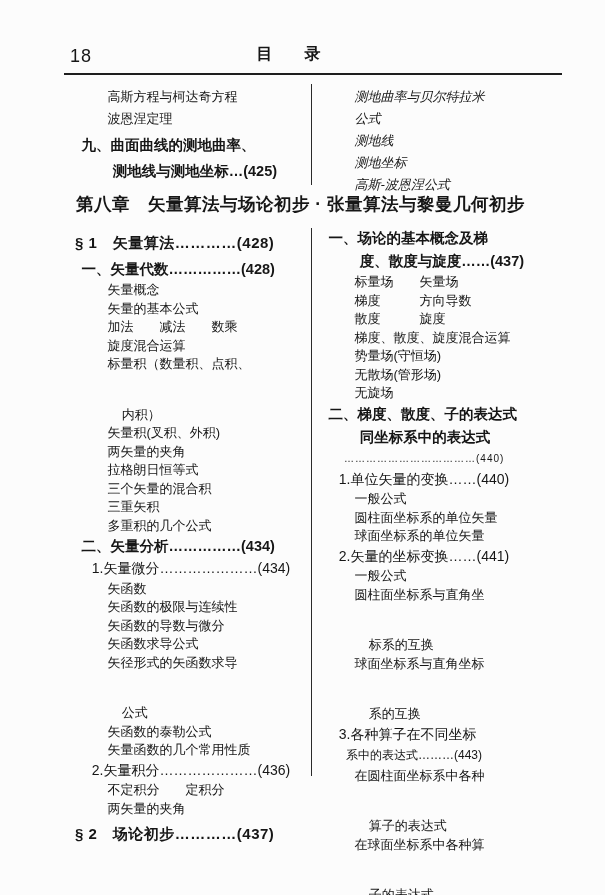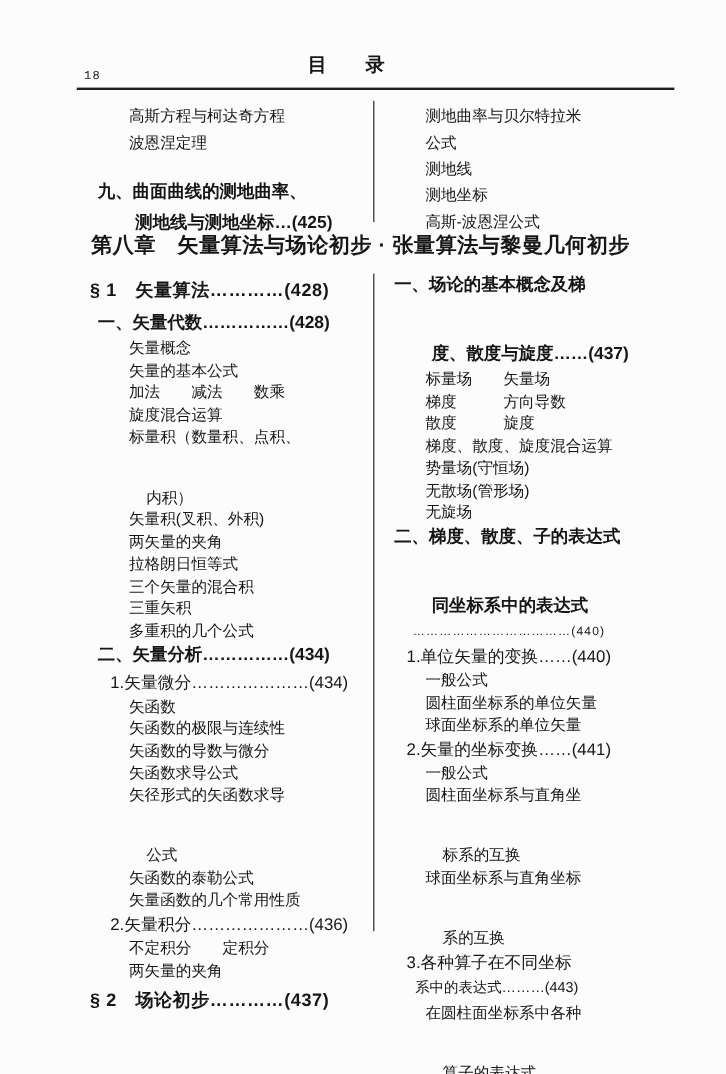--- a/index.html
+++ b/index.html
@@ -3,42 +3,42 @@
 <meta charset="utf-8">
 <style>
   html,body{margin:0;padding:0;}
   body{
     width:605px;height:895px;position:relative;
     background:#fcfcfc;color:#161616;
     font-family:"Liberation Sans","DejaVu Sans",sans-serif;
     overflow:hidden;
   }
   .abs{position:absolute;}
-  #page-number{left:70px;top:59px;font-size:10px;letter-spacing:1px;font-family:Liberation Mono, monospace;}
+  #page-number{left:70px;top:46px;font-size:18px;letter-spacing:1px;}
   #header-title{left:0;right:20px;top:44px;text-align:center;font-size:16px;letter-spacing:8px;font-weight:600;}
   #header-rule{left:64px;top:73px;width:498px;height:2px;background:#1e1e1e;}
   #vdiv-top{left:311px;top:84px;width:1px;height:101px;background:#2a2a2a;}
   #vdiv-main{left:311px;top:228px;width:1px;height:548px;background:#2a2a2a;}
   #chapter-heading{left:76px;top:192px;width:500px;font-size:17.5px;font-weight:bold;letter-spacing:0.5px;white-space:pre;}
   #prev-left{left:75px;top:86px;width:236px;}
-  #prev-right{left:322px;top:86px;width:250px;}
+  #prev-right{left:322px;top:86px;width:250px;font-style:italic;}
   #main-left{left:75px;top:227px;width:236px;}
   #main-right{left:322px;top:227px;width:260px;}
   .ln{white-space:pre;}
   
   .sec{font-size:15px;font-weight:bold;line-height:27px;margin:2px 0;letter-spacing:0.5px;}
   .b  {font-size:14.5px;font-weight:bold;line-height:23px;padding-left:0.45em;}
-  .b2 {font-size:14.5px;font-weight:bold;line-height:23px;padding-left:2.6em;margin-top:34px;}
+  .b2 {font-size:14.5px;font-weight:bold;line-height:23px;padding-left:2.6em;}
   .n  {font-size:14px;line-height:21.5px;padding-left:1.2em;}
   .n2 {font-size:12px;line-height:21.5px;padding-left:2em;}
   .dots{font-size:10px;line-height:20px;padding-left:2.2em;letter-spacing:1px;}
   .it {font-size:13px;line-height:18.5px;padding-left:2.5em;}
   .it2{font-size:13px;line-height:18.5px;padding-left:3.6em;margin-top:32px;}
   .tit{font-size:13px;line-height:22px;padding-left:2.5em;}  
-  .tb {font-size:14.5px;font-weight:bold;line-height:26px;padding-left:0.45em;margin-top:17px;}
+  .tb {font-size:14.5px;font-weight:bold;line-height:26px;padding-left:0.45em;margin-top:2px;}
   .tb2{font-size:14.5px;font-weight:bold;line-height:26px;padding-left:2.6em;}
 </style>
 </head>
 <body>
 
 <div class="abs" id="page-number">18</div>
 <div class="abs" id="header-title">目　录</div>
 <div class="abs" id="header-rule"></div>
 
 <div class="abs" id="prev-left">

